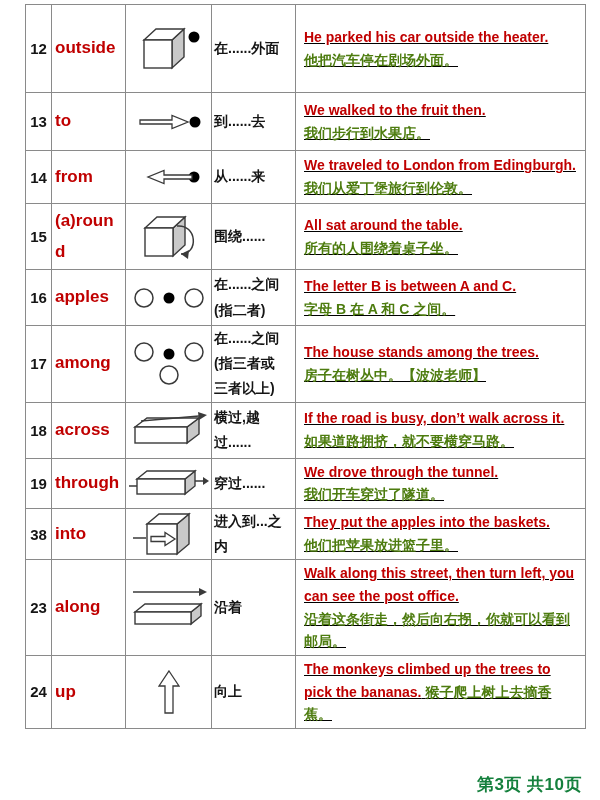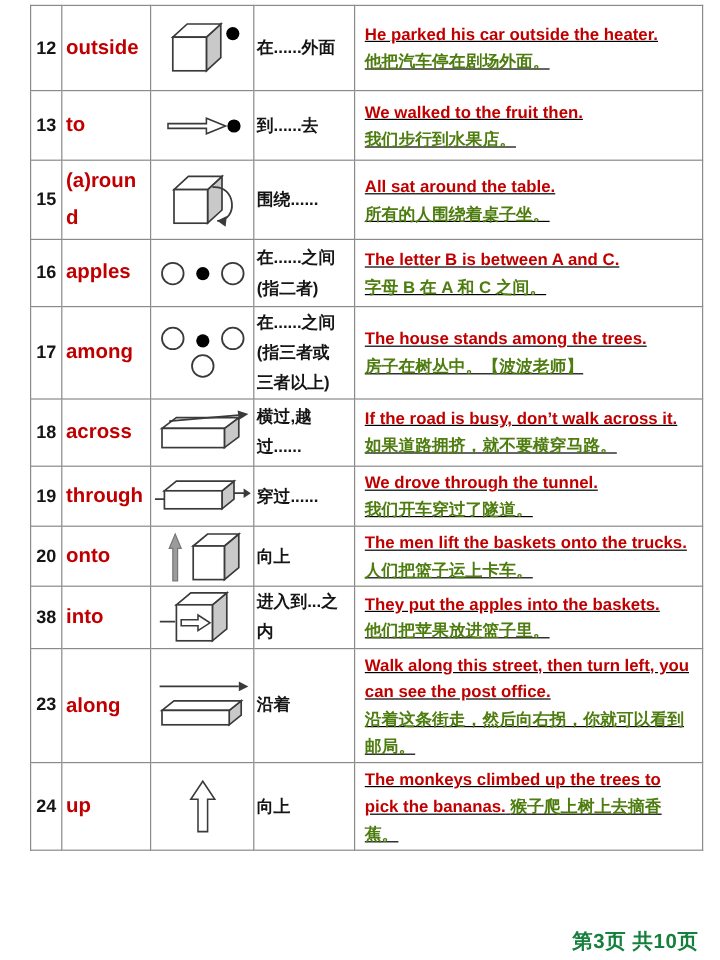--- a/index.html
+++ b/index.html
@@ -46,21 +46,21 @@
 <table class="prep">
   <colgroup>
     <col style="width:26px">
       <col style="width:74px">
       <col style="width:86px">
     <col style="width:84px">
       <col style="width:290px">
   </colgroup>
   <tbody>
 
-  <tr style="height:71px">
+  <tr style="height:88px">
     <td class="c-num">12</td>
     <td class="c-word">outside</td>
     <td class="c-icon">
       <svg width="70" height="46" viewBox="0 0 70 46">
         <polygon class="side" points="38,14 50,3 50,31 38,42"></polygon>
         <polygon class="face" points="10,14 22,3 50,3 38,14"></polygon>
         <rect class="face" x="10" y="14" width="28" height="28"></rect>
         <circle class="dot" cx="60" cy="11" r="5.5"></circle>
       </svg>
     </td>
@@ -80,20 +80,35 @@
         <circle class="dot" cx="59" cy="11" r="5.5"></circle>
       </svg>
     </td>
     <td class="c-mean">到......去</td>
     <td class="c-ex">
       <span class="en">We walked to the fruit then.</span>
       <span class="cn">我们步行到水果店。</span>
     </td>
   </tr>
 
+  <tr style="height:53px">
+    <td class="c-num">14</td>
+    <td class="c-word">from</td>
+    <td class="c-icon">
+      <svg width="66" height="22" viewBox="0 0 66 22">
+        <circle class="dot" cx="58" cy="11" r="5.5"></circle>
+        <polygon class="oarr" points="56,9 28,9 28,4.5 12,11 28,17.5 28,13 56,13"></polygon>
+      </svg>
+    </td>
+    <td class="c-mean">从......来</td>
+    <td class="c-ex">
+      <span class="en">We traveled to London from Edingburgh.</span>
+      <span class="cn">我们从爱丁堡旅行到伦敦。</span>
+    </td>
+  </tr>
 
   <tr style="height:66px">
     <td class="c-num">15</td>
     <td class="c-word">(a)round</td>
     <td class="c-icon">
       <svg width="72" height="50" viewBox="0 0 72 50">
         <polygon class="side" points="40,16 52,5 52,33 40,44"></polygon>
         <polygon class="face" points="12,16 24,5 52,5 40,16"></polygon>
         <rect class="face" x="12" y="16" width="28" height="28"></rect>
         <path class="ln" d="M44,14 C64,12 66,42 48,42"></path>
@@ -178,37 +193,20 @@
         <polygon class="farr" points="74,12 80,16 74,20"></polygon>
       </svg>
     </td>
     <td class="c-mean">穿过......</td>
     <td class="c-ex">
       <span class="en">We drove through the tunnel.</span>
       <span class="cn">我们开车穿过了隧道。</span>
     </td>
   </tr>
 
-  <tr style="height:50px">
-    <td class="c-num">20</td>
-    <td class="c-word">onto</td>
-    <td class="c-icon">
-      <svg width="72" height="48" viewBox="0 0 72 48">
-        <polygon class="garr" points="8,17 13,5 18,17 15,17 15,44 11,44 11,17"></polygon>
-        <polygon class="side" points="54,15 66,5 66,33 54,43"></polygon>
-        <polygon class="face" points="28,15 40,5 66,5 54,15"></polygon>
-        <rect class="face" x="28" y="15" width="26" height="28"></rect>
-      </svg>
-    </td>
-    <td class="c-mean">向上</td>
-    <td class="c-ex">
-      <span class="en">The men lift the baskets onto the trucks.</span>
-      <span class="cn">人们把篮子运上卡车。</span>
-    </td>
-  </tr>
 
   <tr style="height:50px">
     <td class="c-num">38</td>
     <td class="c-word">into</td>
     <td class="c-icon">
       <svg width="72" height="48" viewBox="0 0 72 48">
         <path class="ln" d="M0,28 L13,28"></path>
         <polygon class="side" points="44,14 56,4 56,34 44,44"></polygon>
         <polygon class="face" points="14,14 26,4 56,4 44,14"></polygon>
         <rect class="face" x="14" y="14" width="30" height="30"></rect>

